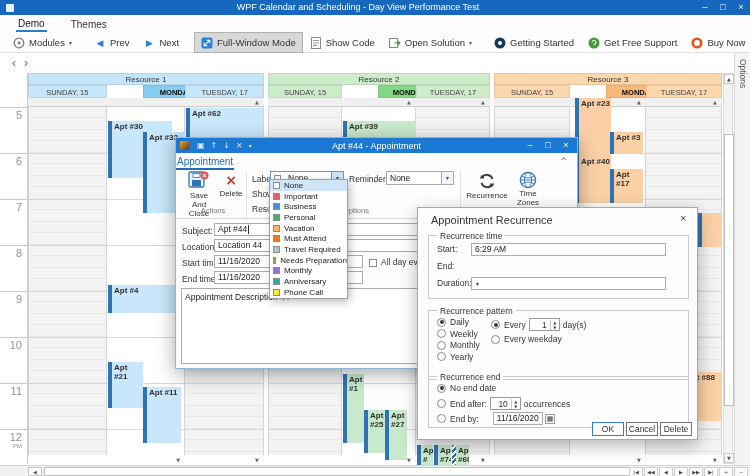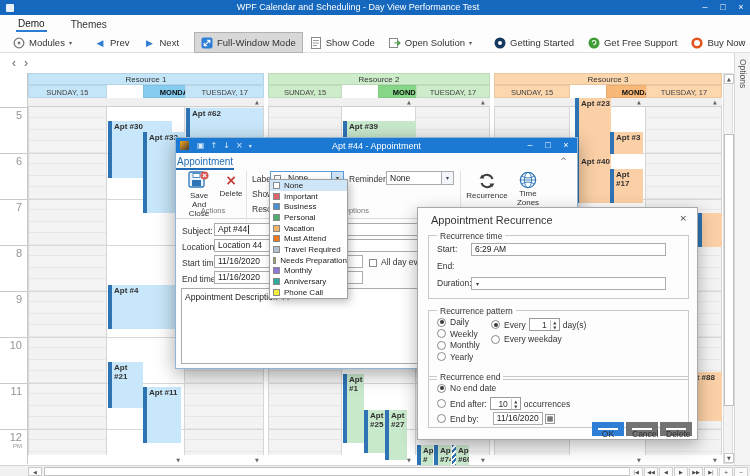--- a/index.html
+++ b/index.html
@@ -103,21 +103,21 @@
   #rec-dialog .dclose{position:absolute;right:10px;top:5px;font-size:9px;color:#444;}
   .grp{position:absolute;left:10px;width:261px;border:1px solid #c9c9c9;box-sizing:border-box;}
   .grp .legend{position:absolute;top:-5px;left:8px;background:#fdfdfd;font-size:8.5px;color:#333;padding:0 3px;}
   .rb{display:inline-block;width:9px;height:9px;border:1px solid #8a8a8a;border-radius:50%;background:#fff;vertical-align:middle;margin-right:4px;box-sizing:border-box;position:relative;}
   .rb.sel::after{content:"";position:absolute;left:1.5px;top:1.5px;width:4px;height:4px;border-radius:50%;background:#3a3a3a;}
   .rrow{position:absolute;font-size:8.5px;color:#333;display:flex;align-items:center;white-space:nowrap;}
   .spinbox{display:inline-flex;border:1px solid #9a9a9a;background:#fff;height:11px;align-items:center;margin:0 3px;}
   .spinbox .v{font-size:8.5px;padding:0 3px;min-width:14px;text-align:right;}
   .spinbox .arrows{display:flex;flex-direction:column;border-left:1px solid #c9c9c9;}
   .spinbox .arrows span{font-size:4px;line-height:5px;width:8px;text-align:center;color:#444;}
-  .btn{position:absolute;width:32px;height:14px;background:#fdfdfd;border:6px solid #737373;font-size:8.5px;color:#333;text-align:center;line-height:13px;box-sizing:border-box;}
+  .btn{position:absolute;width:32px;height:14px;background:#fdfdfd;border:1px solid #737373;font-size:8.5px;color:#333;text-align:center;line-height:13px;box-sizing:border-box;}
   .btn.default{border-color:#2e7ed5;}
   .dicon{display:inline-block;font-size:7px;color:#444;border:1px solid #9a9a9a;padding:0 1px;line-height:8px;margin-left:2px;}
 </style>
 </head>
 <body>
 
 <div id="app">
 
   <div id="titlebar" class="abs">
     <div class="apico"></div>
@@ -293,21 +293,21 @@
       <div class="tlabel abs" style="left: 0px; top: 293px;">9</div>
       <div class="rtick abs" style="left: 0px; top: 337px;"></div>
       <div class="tlabel abs" style="left: 0px; top: 339px;">10</div>
       <div class="rtick abs" style="left: 0px; top: 383px;"></div>
       <div class="tlabel abs" style="left: 0px; top: 385px;">11</div>
       <div class="rtick abs" style="left: 0px; top: 429px;"></div>
       <div class="tlabel abs" style="left: 0px; top: 431px;">12 <span class="pm">PM</span></div>
       <div class="apt abs" style="left: 186px; top: 108px; width: 77px; height: 44px; background: rgb(200, 231, 250);"><span class="bar"></span><span>Apt #62</span></div>
       <div class="apt abs" style="left: 108px; top: 121px; width: 64px; height: 57px; background: rgb(200, 231, 250);"><span class="bar"></span><span>Apt #30</span></div>
       <div class="apt abs" style="left: 143px; top: 132px; width: 42px; height: 81px; background: rgb(200, 231, 250);"><span class="bar"></span><span>Apt #33</span></div>
-      <div class="apt abs" style="left: 108px; top: 285px; width: 77px; height: 44px; background: rgb(200, 231, 250);"><span class="bar"></span><span>Apt #4</span></div>
+      <div class="apt abs" style="left: 108px; top: 285px; width: 77px; height: 28px; background: rgb(200, 231, 250);"><span class="bar"></span><span>Apt #4</span></div>
       <div class="apt abs" style="left: 108px; top: 362px; width: 35px; height: 46px; background: rgb(200, 231, 250);"><span class="bar"></span><span>Apt #21</span></div>
       <div class="apt abs" style="left: 143px; top: 387px; width: 38px; height: 56px; background: rgb(200, 231, 250);"><span class="bar"></span><span>Apt #11</span></div>
       <div class="apt abs" style="left: 343px; top: 121px; width: 73px; height: 16px; background: rgb(201, 233, 205);"><span class="bar"></span><span>Apt #39</span></div>
       <div class="apt abs" style="left: 343px; top: 374px; width: 21px; height: 69px; background: rgb(201, 233, 205);"><span class="bar"></span><span>Apt #1</span></div>
       <div class="apt abs" style="left: 364px; top: 410px; width: 21px; height: 43px; background: rgb(201, 233, 205);"><span class="bar"></span><span>Apt #25</span></div>
       <div class="apt abs" style="left: 385px; top: 410px; width: 22px; height: 50px; background: rgb(201, 233, 205);"><span class="bar"></span><span>Apt #27</span></div>
       <div class="apt abs" style="left: 417px; top: 445px; width: 16px; height: 20px; background: rgb(201, 233, 205);"><span class="bar"></span><span>Apt #</span></div>
       <div class="apt abs" style="left: 434px; top: 445px; width: 17px; height: 20px; background: rgb(201, 233, 205);"><span class="bar"></span><span>Apt #74</span></div>
       <div class="apt abs" style="left: 452px; top: 445px; width: 17px; height: 20px; background: rgb(201, 233, 205);"><span class="bar striped"></span><span>Apt #60</span></div>
       <div class="apt abs" style="left: 575px; top: 98px; width: 36px; height: 58px; background: rgb(251, 208, 166);"><span class="bar"></span><span>Apt #23</span></div>

